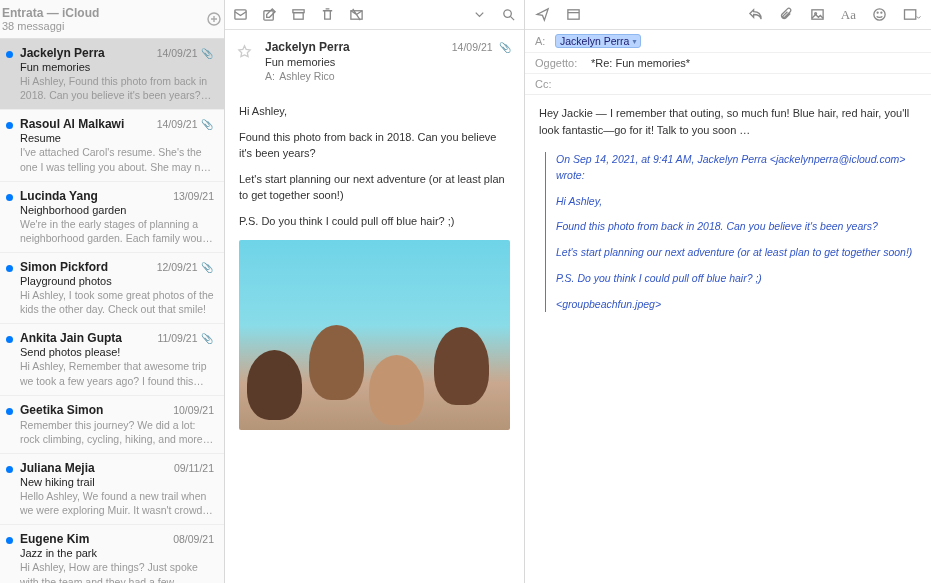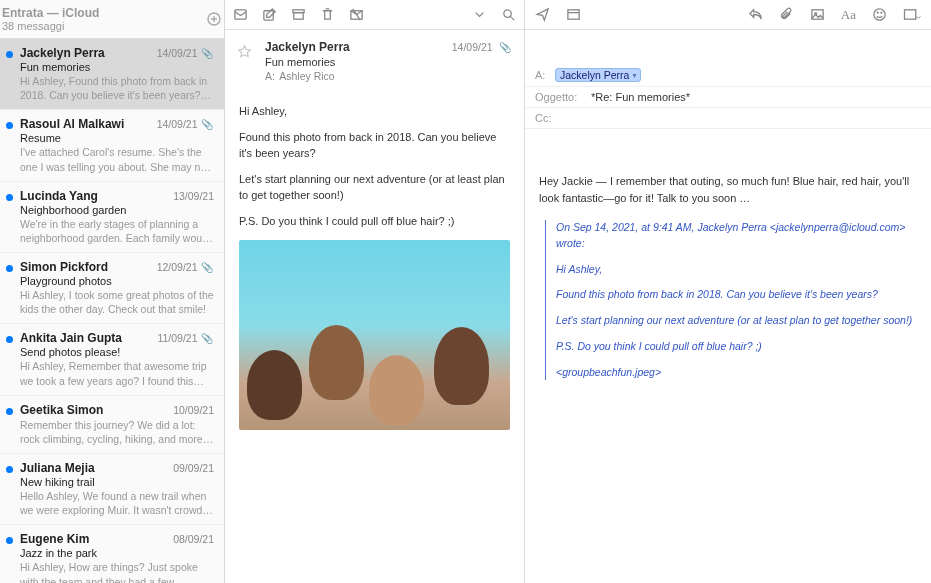--- a/index.html
+++ b/index.html
@@ -112,21 +112,20 @@
   background: #7a5540;
 }
 .photo .p1 { left: 8px; width: 55px; height: 70px; background: #5a3a28; }
 .photo .p2 { left: 70px; width: 55px; height: 75px; background: #8b6040; bottom: 30px; }
 .photo .p3 { left: 130px; width: 55px; height: 70px; background: #c29570; bottom: 5px; }
 .photo .p4 { left: 195px; width: 55px; height: 78px; background: #6b4530; bottom: 25px; }
 .compose-pane {
   flex: 1;
   display: flex;
   flex-direction: column;
-  gap: 34px;
 }
 .compose-toolbar {
   height: 30px;
   border-bottom: 1px solid #e0e0e0;
   display: flex;
   align-items: center;
   padding: 0 10px;
   gap: 16px;
   color: #888;
 }
@@ -234,21 +233,21 @@
       <div class="msg-item unread">
         <div class="msg-row1">
           <span class="msg-sender">Geetika Simon</span>
           <span class="msg-date">10/09/21</span>
         </div>
         <div class="msg-prev">Remember this journey? We did a lot: rock climbing, cycling, hiking, and more. This vacation was amazing…</div>
       </div>
       <div class="msg-item unread">
         <div class="msg-row1">
           <span class="msg-sender">Juliana Mejia</span>
-          <span class="msg-date">09/09/21</span>
+          <span class="msg-date">09/11/21</span>
         </div>
         <div class="msg-subj">New hiking trail</div>
         <div class="msg-prev">Hello Ashley, We found a new trail when we were exploring Muir. It wasn't crowded and had a great view.…</div>
       </div>
       <div class="msg-item unread">
         <div class="msg-row1">
           <span class="msg-sender">Eugene Kim</span>
           <span class="msg-date">08/09/21</span>
         </div>
         <div class="msg-subj">Jazz in the park</div>

